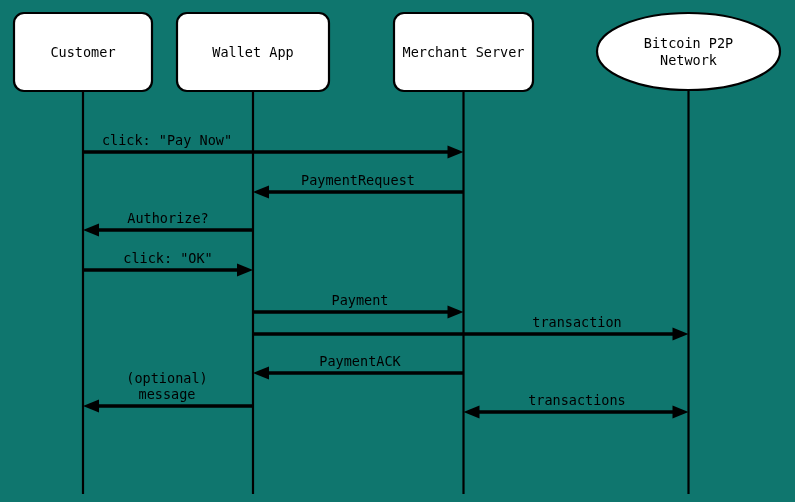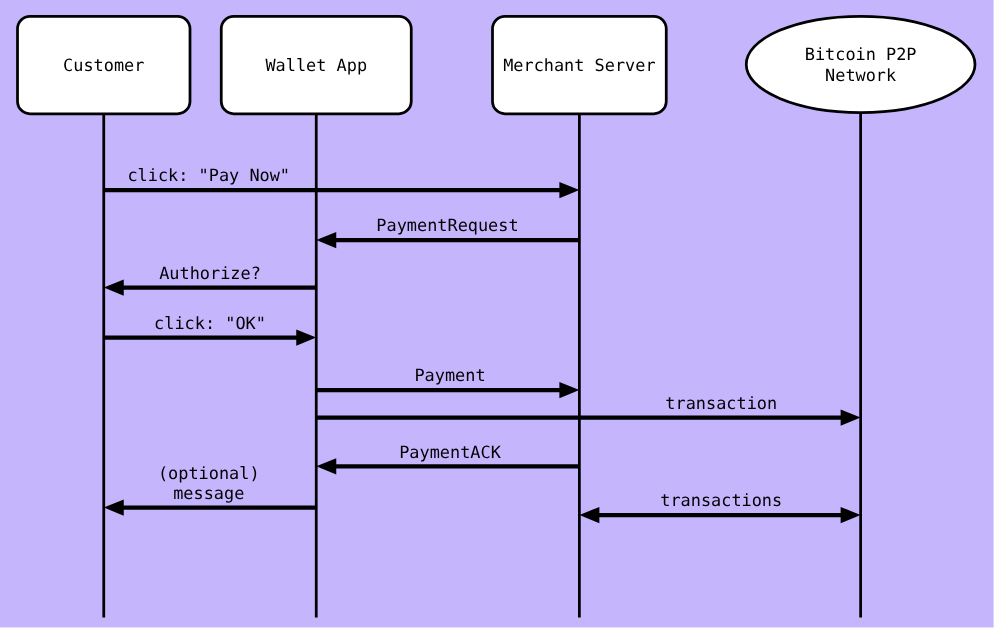--- a/index.html
+++ b/index.html
@@ -5,21 +5,21 @@
   html, body {
     margin: 0;
     padding: 0;
     background: #ffffff;
     font-family: "DejaVu Sans Mono", "Liberation Mono", monospace;
   }
   .stage {
     position: relative;
     width: 795px;
     height: 502px;
-    background: #c4b5fd;
+    background: #0f766e;
     overflow: hidden;
   }
   svg text {
     font-family: "DejaVu Sans Mono", "Liberation Mono", monospace;
     font-size: 13.5px;
     fill: #000000;
   }
 </style>
 </head>
 <body>

